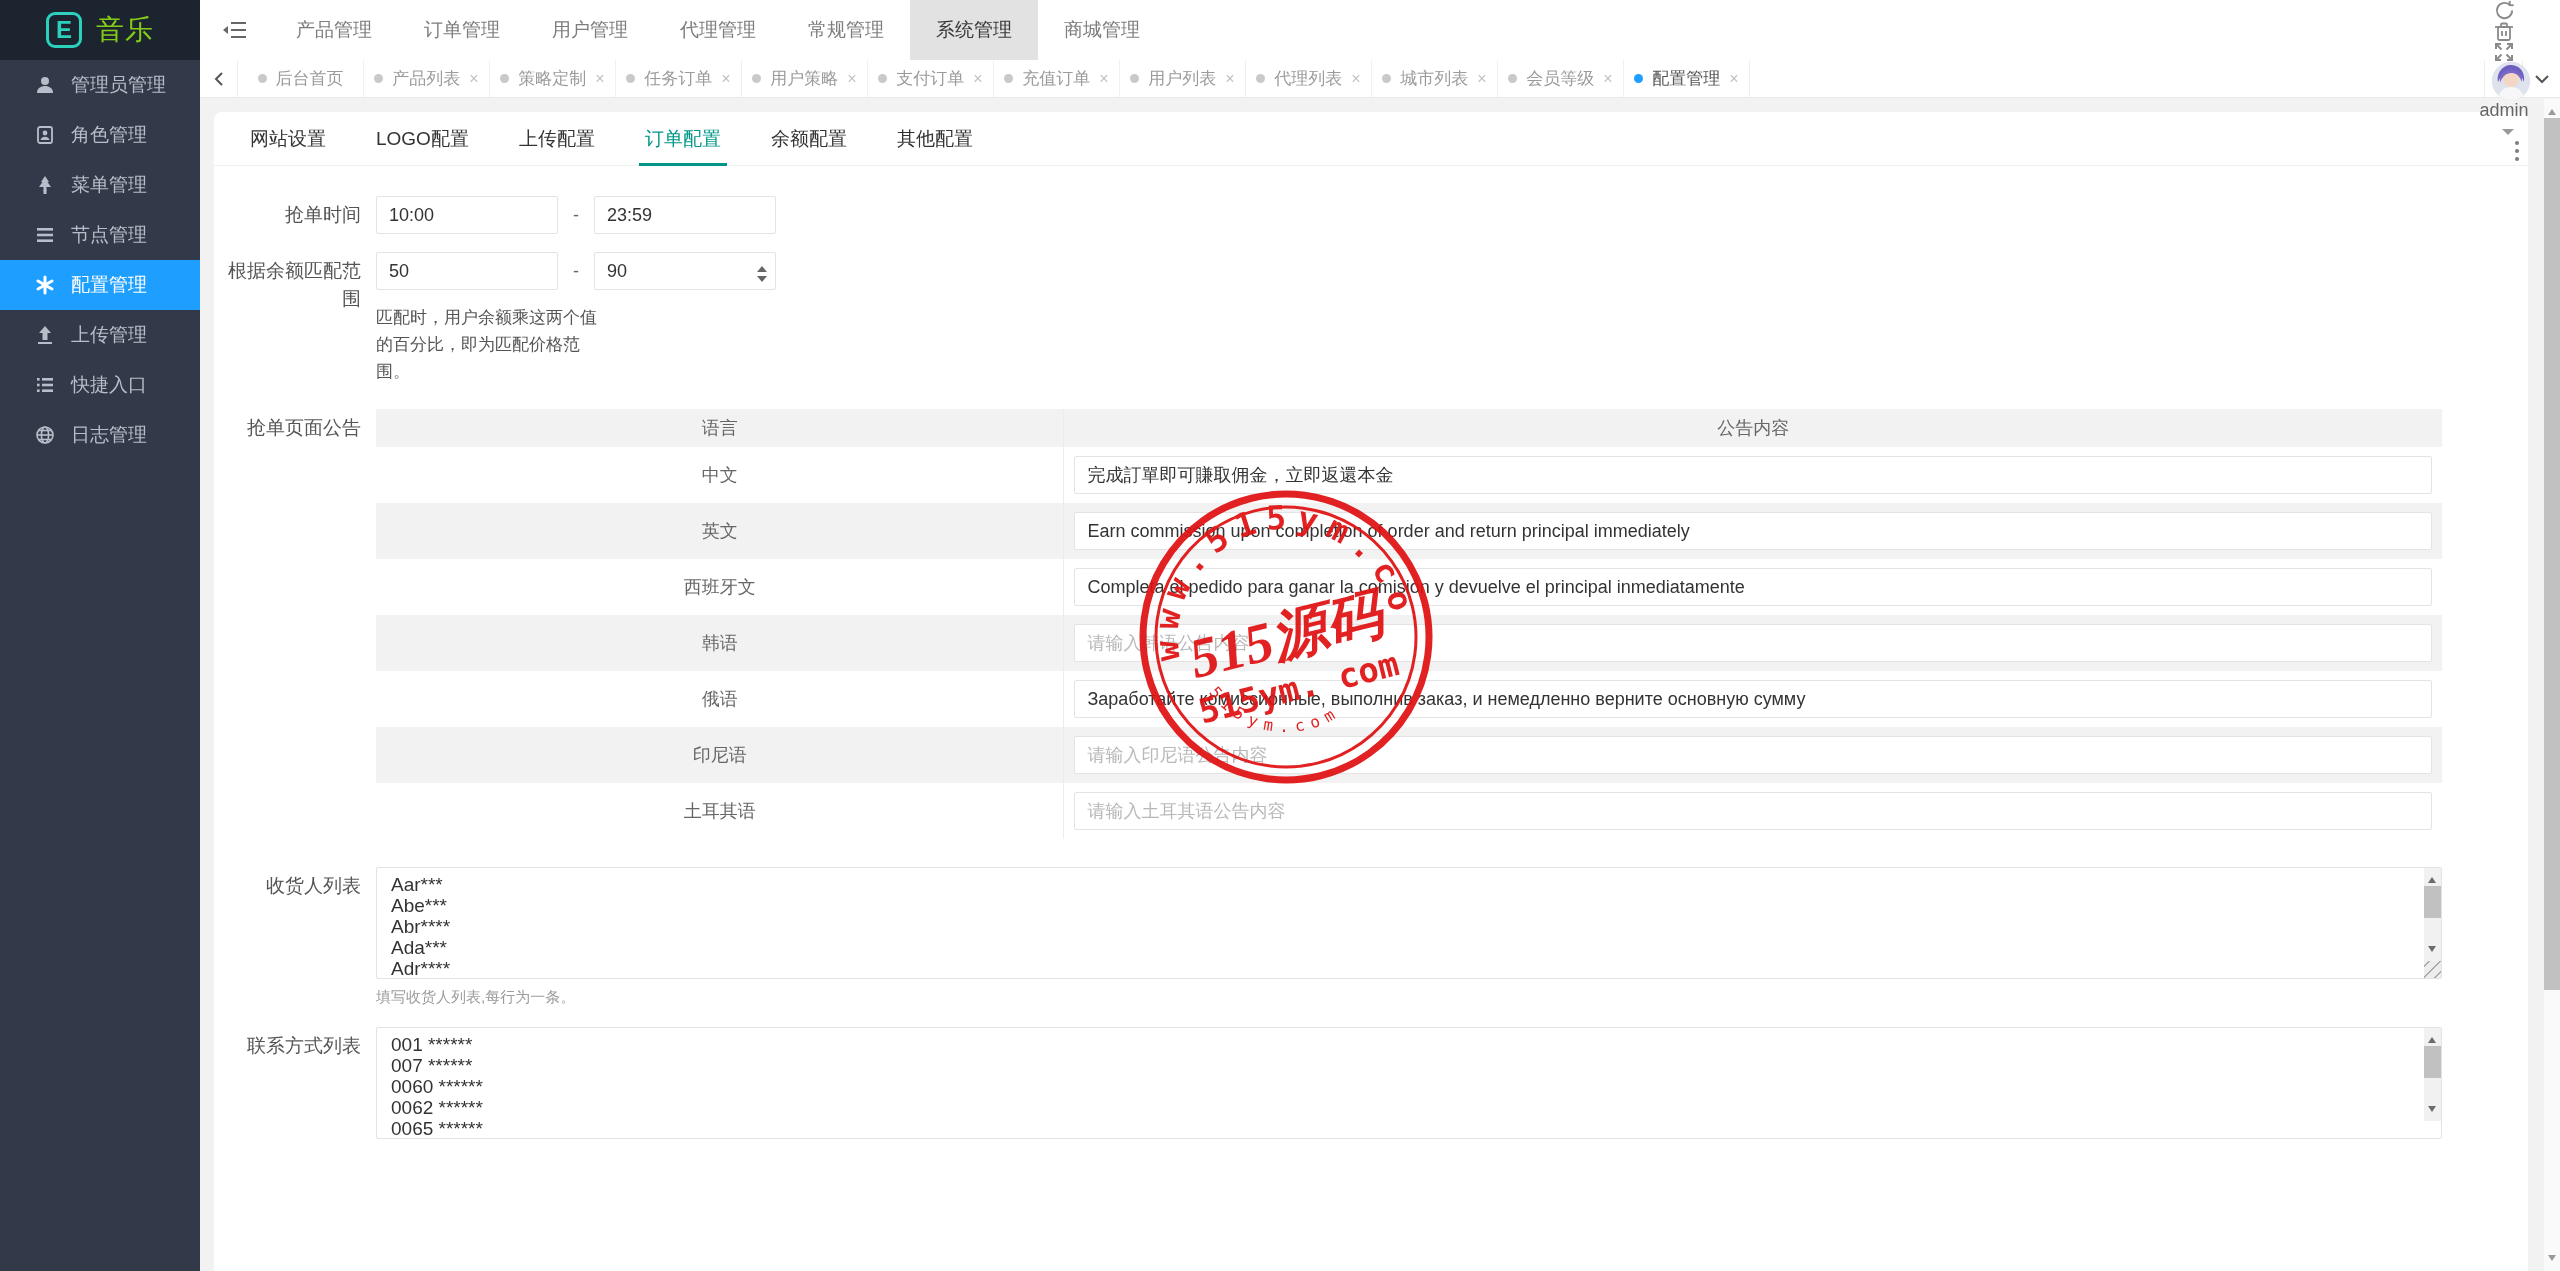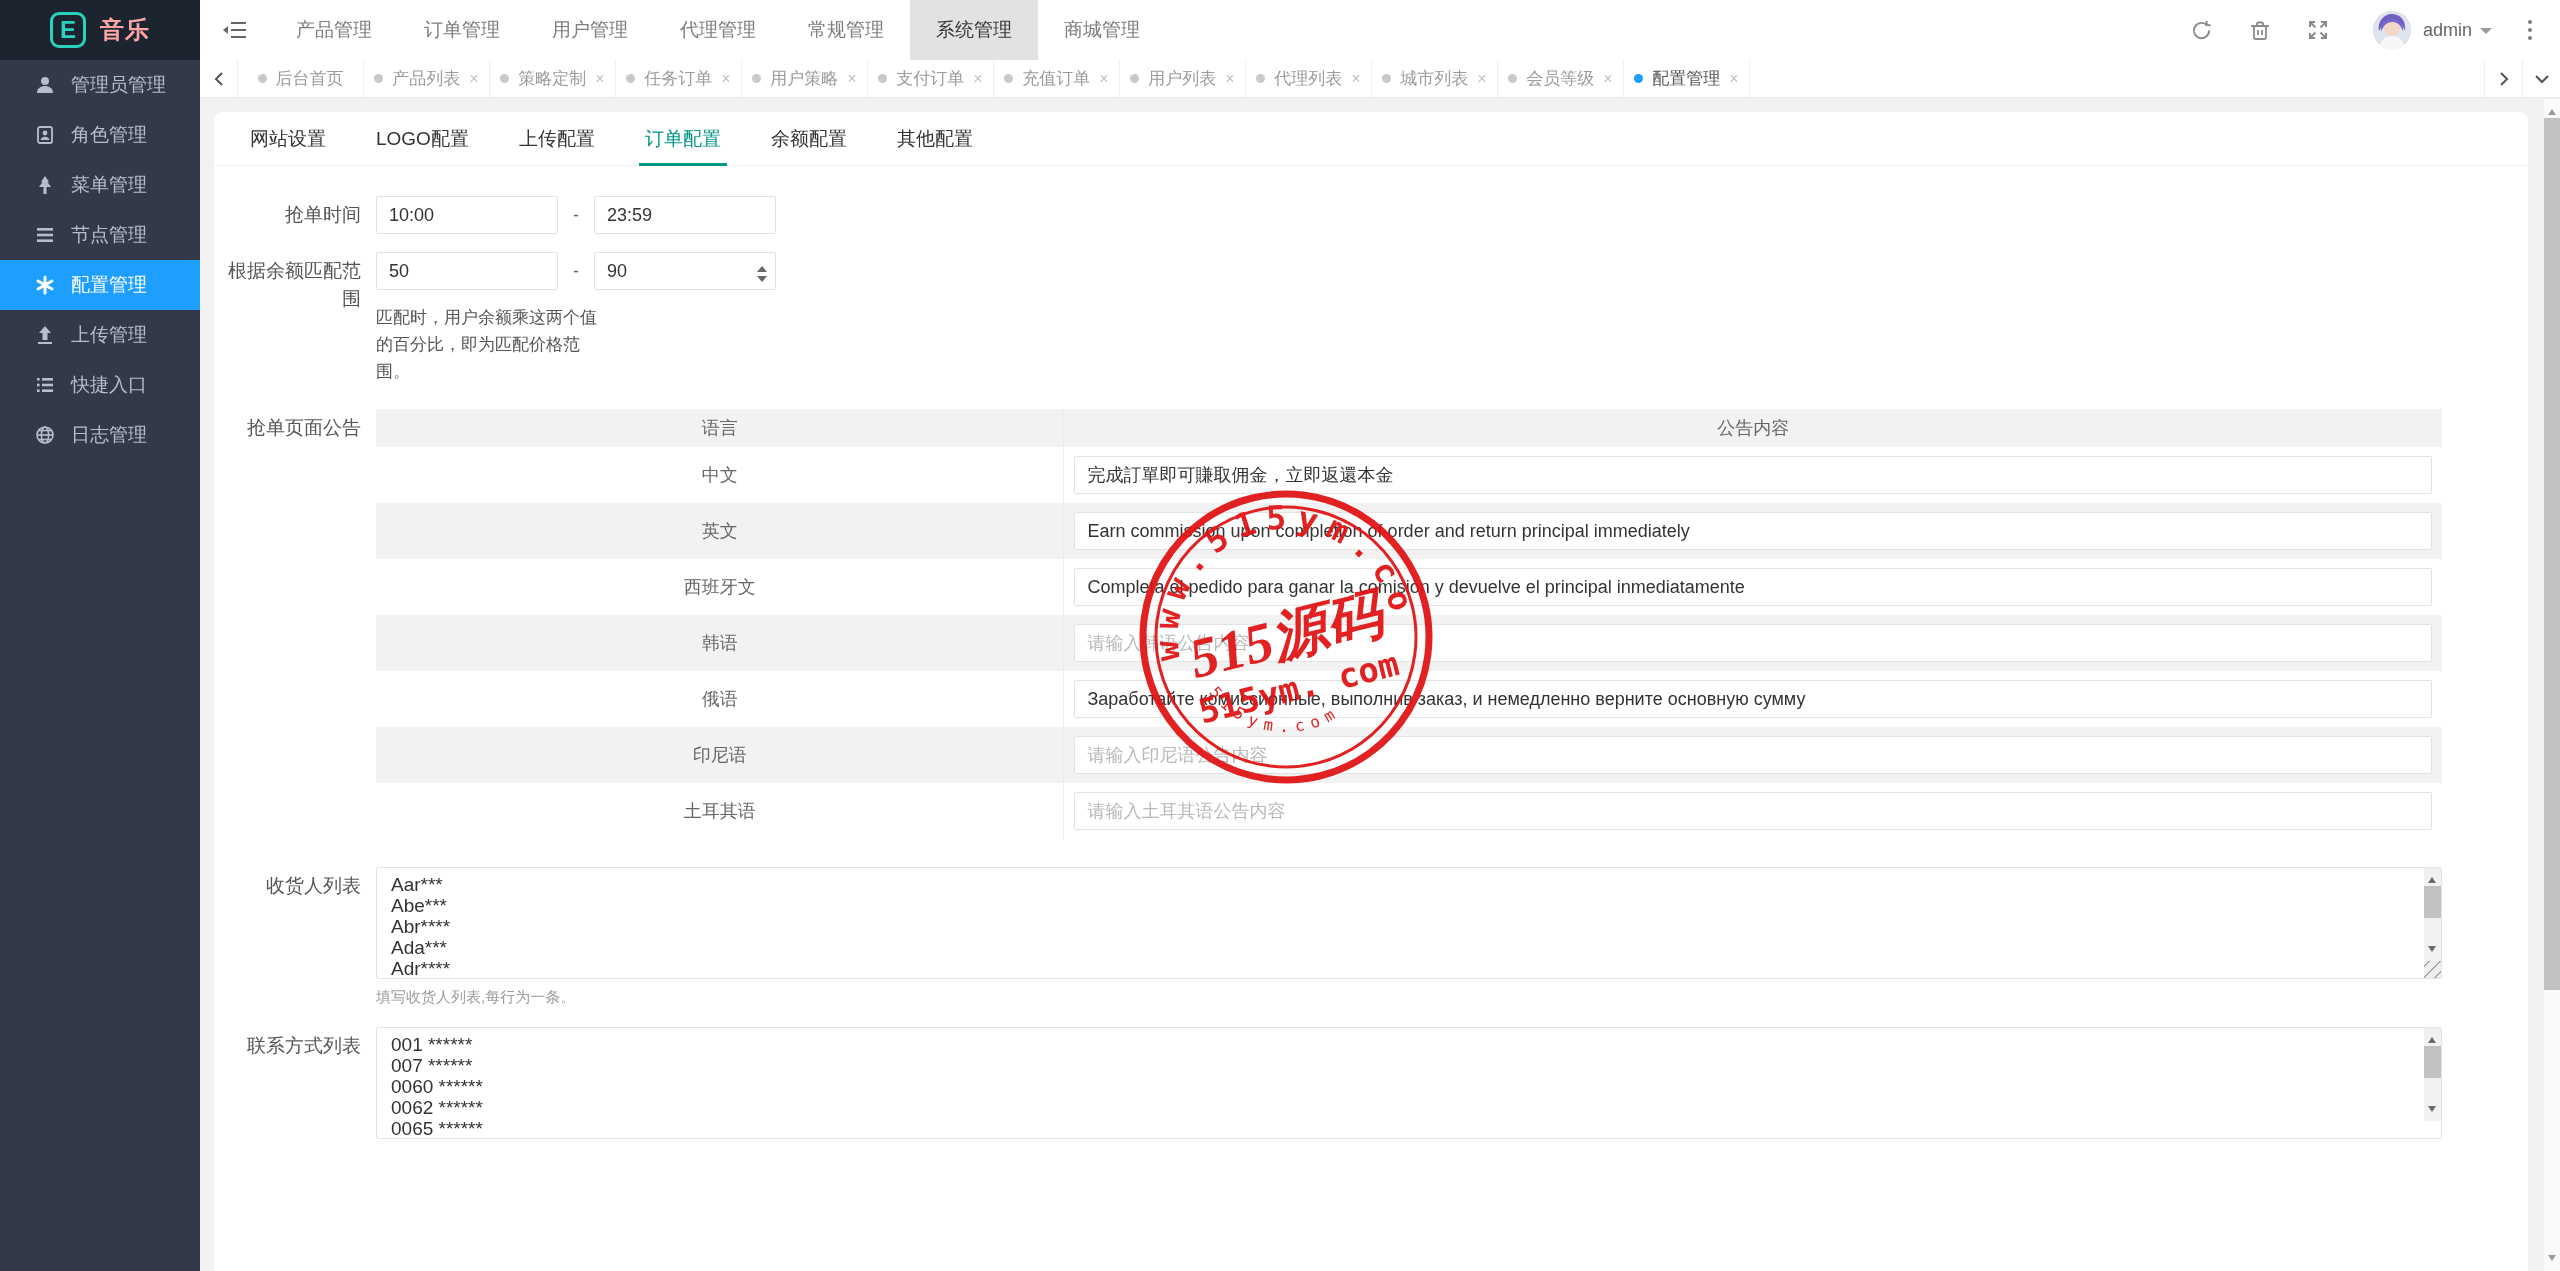--- a/index.html
+++ b/index.html
@@ -2,26 +2,26 @@
 <html><head>
 <meta charset="utf-8">
 <style>
   * { margin:0; padding:0; box-sizing:border-box; }
   html,body { width:2560px; height:1271px; overflow:hidden; font-family:"Liberation Sans","DejaVu Sans",sans-serif; background:#f2f2f2; position:relative; }
 
   
   .header { position:absolute; top:0; left:0; width:2560px; height:60px; background:#fff; display:flex; align-items:stretch; z-index:30; }
   .logo-block { width:200px; height:60px; background:#1c2430; display:flex; align-items:center; justify-content:center; flex:0 0 auto; }
   .logo-mark { width:36px; height:36px; border:3px solid #2ad1bd; border-radius:9px; color:#2ad1bd; font-size:24px; font-weight:bold; display:flex; align-items:center; justify-content:center; }
-  .logo-title { color:#fca5a5; font-size:24px; font-weight:bold; margin-left:14px; letter-spacing:1px; }
+  .logo-title { color:#84cc16; font-size:28px; font-weight:normal; margin-left:14px; letter-spacing:1px; }
   .fold-btn { width:70px; display:flex; align-items:center; justify-content:center; cursor:pointer; }
   .nav { display:flex; align-items:center; }
   .nav-item { padding:0 26px; line-height:60px; font-size:19px; color:#7d7d7d; cursor:pointer; }
   .nav-item.active { background:#e2e2e2; color:#383838; }
-  .header-right { margin-left:auto; display:flex; align-items:center; padding-right:18px; }
+  .header-right { margin-left:auto; display:flex; align-items:center; padding-right:18px;flex-direction:column; }
   .hicon { width:58px; height:60px; display:flex; align-items:center; justify-content:center; cursor:pointer; color:#8a8a8a; }
   .avatar { width:38px; height:38px; border-radius:50%; overflow:hidden; margin:0 12px 0 26px; flex:0 0 auto; background:#cfd8e6; }
   .admin-name { font-size:18px; color:#666; cursor:pointer; }
   .caret-down { display:inline-block; width:0; height:0; border:6px solid transparent; border-top-color:#9a9a9a; margin:8px 0 0 8px; }
   .more-dots { margin-left:26px; display:flex; flex-direction:column; gap:4px; cursor:pointer; padding:0 10px; }
   .more-dots i { width:4px; height:4px; border-radius:50%; background:#7d7d7d; }
 
   
   .sidebar { position:absolute; top:60px; left:0; width:200px; bottom:0; background:#323a49; z-index:25; }
   .side-item { height:50px; display:flex; align-items:center; padding-left:34px; color:#b7bec9; font-size:19px; cursor:pointer;font-family:Liberation Mono, monospace; }

